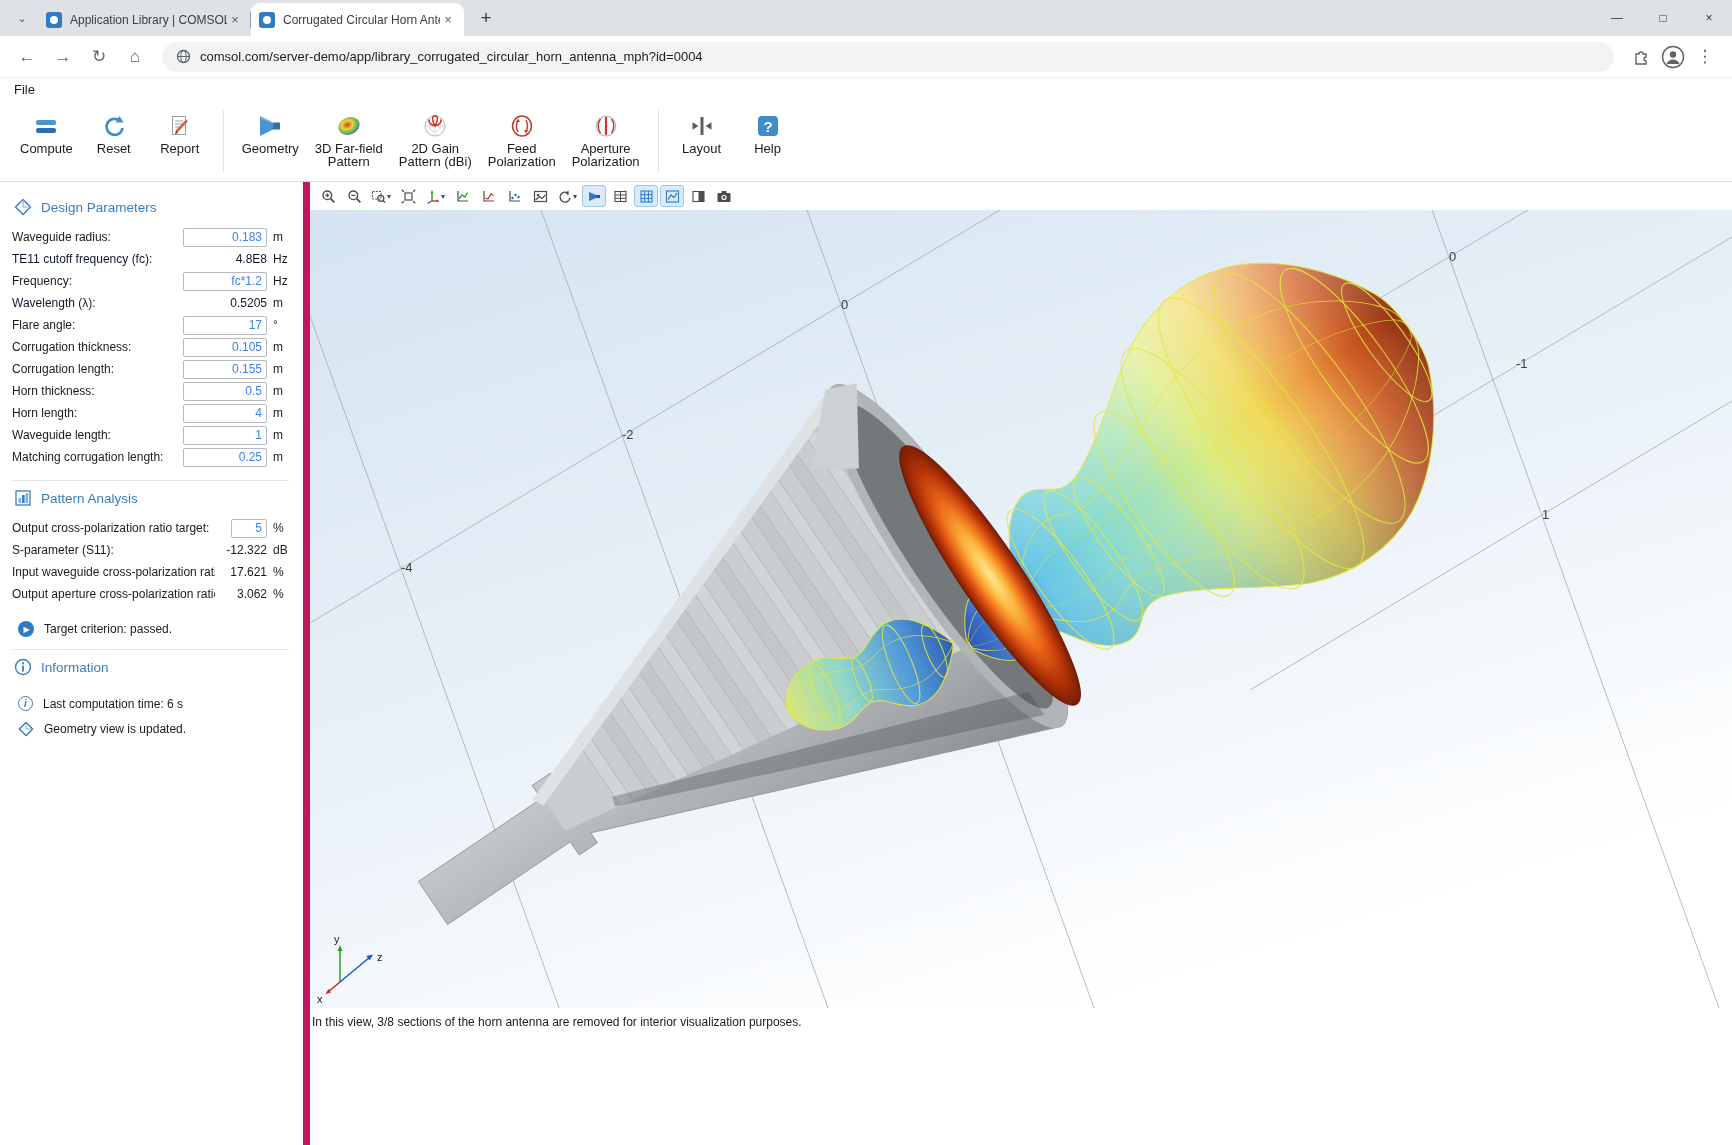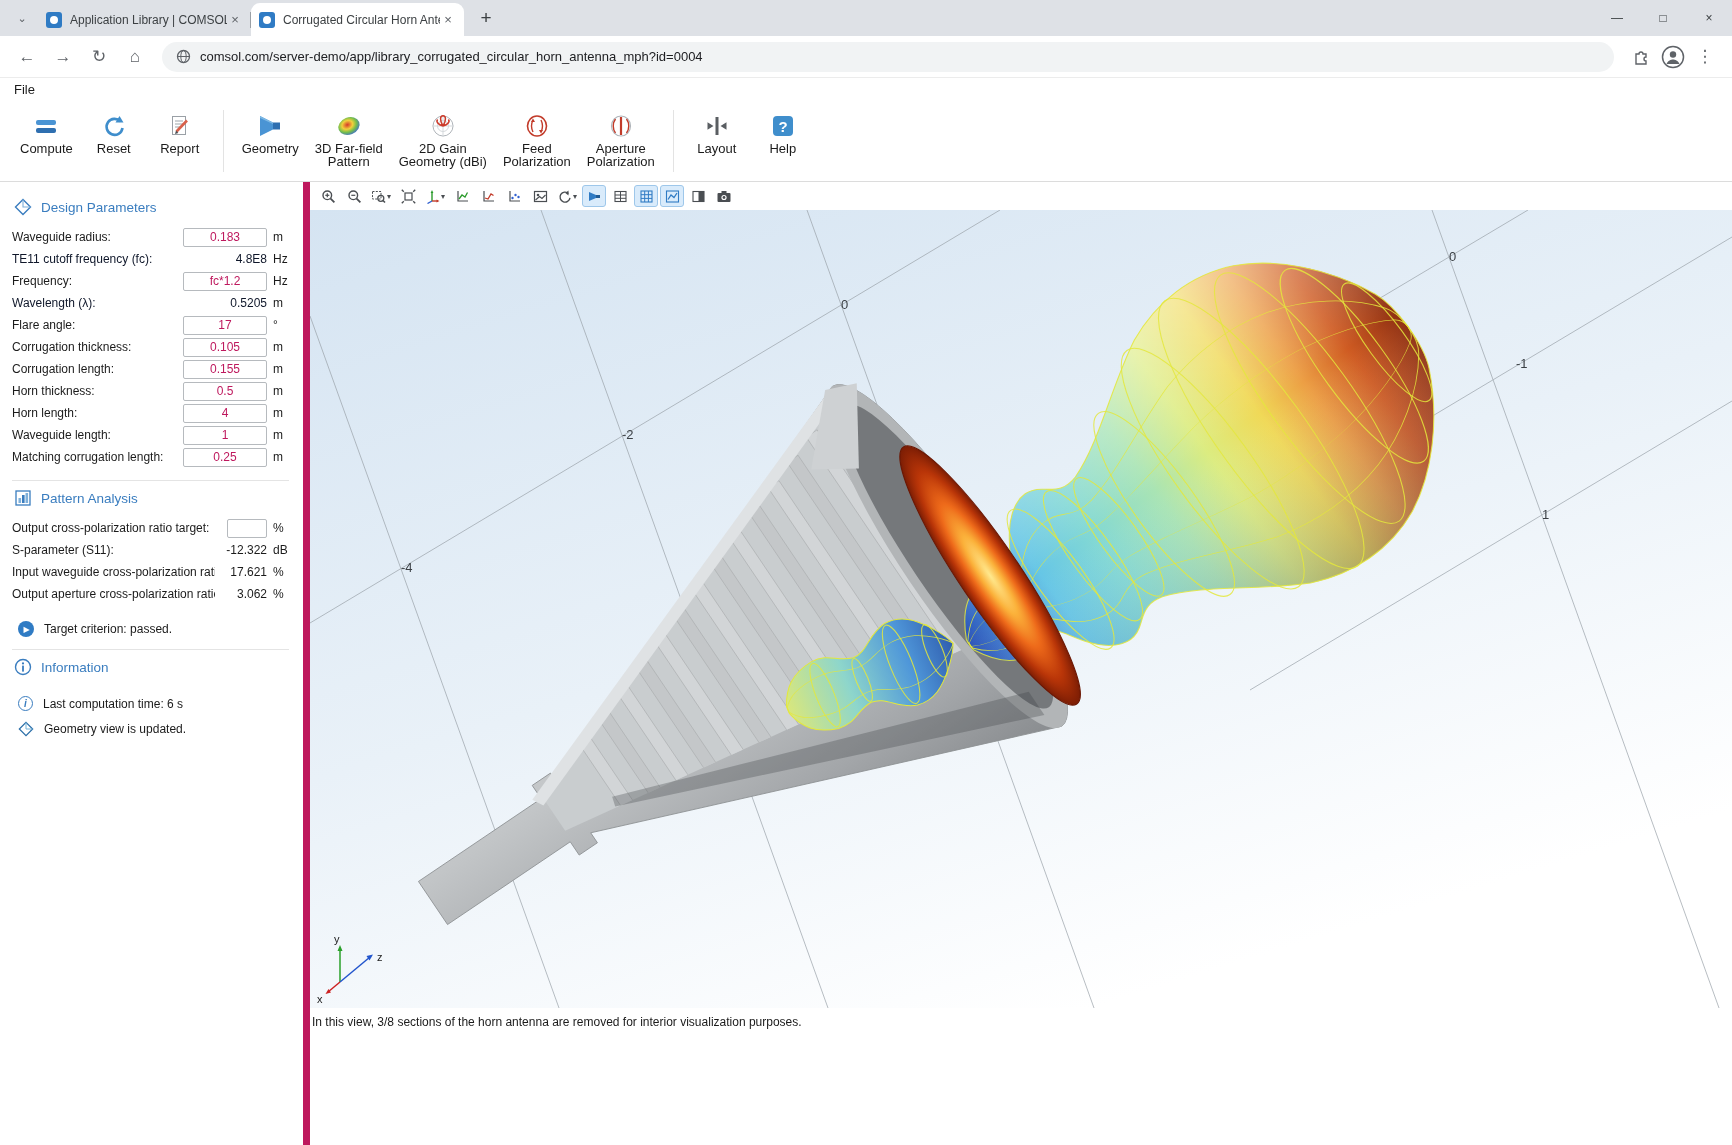--- a/index.html
+++ b/index.html
@@ -30,21 +30,21 @@
 .tbtn .ticon{height:32px;display:flex;align-items:center;justify-content:center}
 .tlabel{font-size:13px;line-height:13px;text-align:center;color:#1b1b1b}
 .tsep{width:1px;background:#e3e3e3;height:62px;margin:2px 10px 0 10px;flex:none}
 
 .content{display:flex;height:963px}
 .sidebar{width:310px;flex:none;border-right:7px solid #be185d;padding:8px 0 0 12px}
 .sec-head{display:flex;align-items:center;gap:9px;color:#3a7dbf;font-size:13.5px;margin:8px 0 10px 2px}
 .param-row{display:flex;align-items:center;height:22px;padding-right:6px}
 .p-label{flex:1;white-space:nowrap;overflow:hidden}
 .ro .p-label,.ro .p-val{color:#0f172a}
-input.p-input{width:84px;height:19px;border:1px solid #b6babe;border-radius:2px;text-align:center;font:12px "Liberation Sans",sans-serif;padding:0 19px;color:#be185d;background:#fff;flex:none}
+input.p-input{width:84px;height:19px;border:1px solid #b6babe;border-radius:2px;text-align:right;font:12px "Liberation Sans",sans-serif;padding:0 4px;color:#3b82f6;background:#fff;flex:none}
 input.p-input.narrow{width:36px}
 .p-val{width:84px;text-align:right;flex:none}
 .p-unit{width:24px;margin-left:6px;flex:none}
 .divider{height:1px;background:#e4e4e4;margin:12px 14px 6px 0}
 .status-row{display:flex;align-items:center;gap:10px;margin:16px 0 0 6px}
 .play-badge{width:16px;height:16px;border-radius:50%;background:#2f7bc4;color:#fff;font-size:8px;display:flex;align-items:center;justify-content:center;flex:none;padding-left:1px}
 .i-badge{width:15px;height:15px;border-radius:50%;border:1.4px solid #3a7dbf;color:#3a7dbf;font-size:10px;font-weight:bold;font-style:italic;display:flex;align-items:center;justify-content:center;flex:none}
 .info-text{margin:2px 16px 0 2px;line-height:15px}
 
 .graphics{flex:1;display:flex;flex-direction:column;min-width:0}
@@ -180,21 +180,21 @@
     <span class="ticon">
       <svg width="28" height="28" viewBox="0 0 28 28">
           <circle cx="14" cy="14" r="10" fill="none" stroke="#b0b5ba"></circle>
           <circle cx="14" cy="14" r="5.5" fill="none" stroke="#d5d9dc"></circle>
           <line x1="14" y1="3" x2="14" y2="25" stroke="#d5d9dc"></line>
           <line x1="3" y1="14" x2="25" y2="14" stroke="#d5d9dc"></line>
           <path d="M14,14 C10.5,8.5 11,3.8 14,3.8 C17,3.8 17.5,8.5 14,14 M14,14 C9,12.5 6.8,9.5 8.6,7.4 M14,14 C19,12.5 21.2,9.5 19.4,7.4" stroke="#cc3a2a" fill="none" stroke-width="1.5"></path>
         </svg>
     </span>
     <span class="tlabel">2D Gain</span>
-    <span class="tlabel">Geometry (dBi)</span>
+    <span class="tlabel">Pattern (dBi)</span>
   </div>
   <div class="tbtn">
     <span class="ticon">
       <svg width="28" height="28" viewBox="0 0 28 28">
           <ellipse cx="14" cy="14" rx="9.5" ry="10" fill="none" stroke="#c23b2a" stroke-width="1.6"></ellipse>
           <path d="M10,20 C8,16 8,12 10,8" stroke="#c23b2a" fill="none" stroke-width="1.4"></path>
           <path d="M18,8 C20,12 20,16 18,20" stroke="#c23b2a" fill="none" stroke-width="1.4"></path>
           <polygon points="10,6.5 8,10 12,10" fill="#c23b2a"></polygon>
           <polygon points="18,21.5 16,18 20,18" fill="#c23b2a"></polygon>
         </svg>

